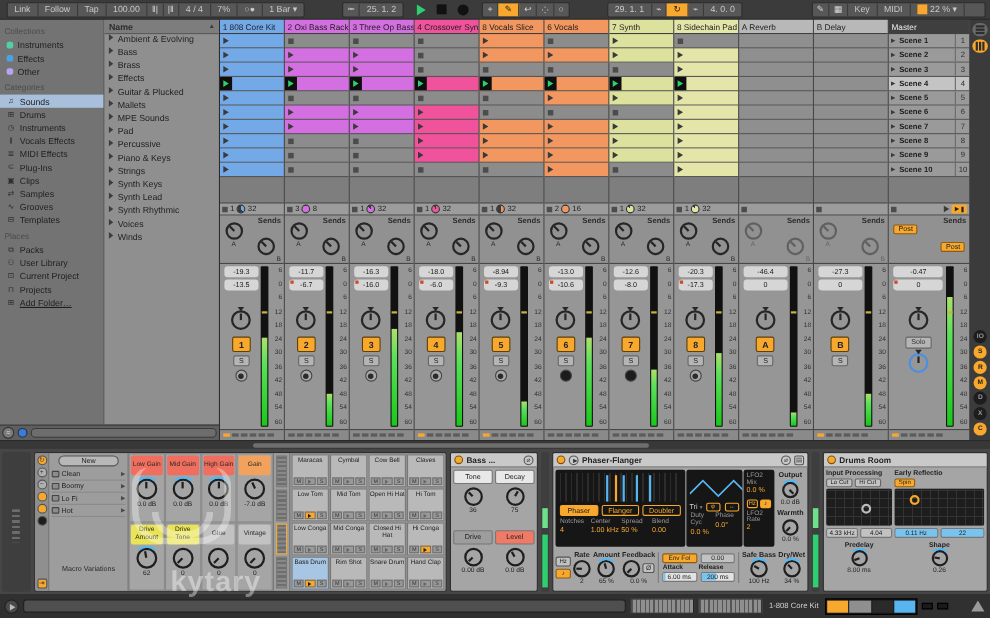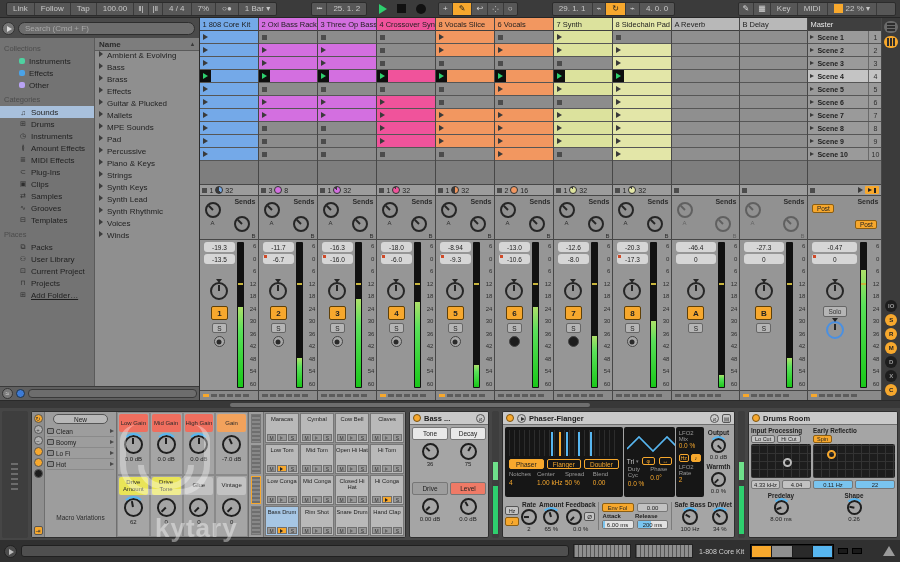--- a/index.html
+++ b/index.html
@@ -21,21 +21,21 @@
   .main{display:flex;height:382px;}
   
   .browser{width:228px;background:#737373;display:flex;flex-direction:column;border-right:1px solid #2c2c2c;}
   .srow{height:20px;display:flex;align-items:center;padding:2px 4px 2px 2px;background:#4a4a4a;}
   .prev-ci{width:13px;height:13px;border-radius:50%;background:#777;border:1px solid #333;margin-right:3px;position:relative;flex:none;}
   .prev-ci::after{content:"";position:absolute;left:4px;top:3px;border-left:5px solid #ddd;border-top:3px solid transparent;border-bottom:3px solid transparent;}
   .searchbox{flex:1;height:13px;background:#6d6d6d;border:1px solid #2e2e2e;border-radius:7px;color:#a8a8a8;display:flex;align-items:center;padding:0 6px;font-size:8px;}
   .bcols{flex:1;display:flex;overflow:hidden;}
   .bleft{width:95px;padding-top:2px;border-right:1px solid #5a5a5a;}
   .bsec{color:#4c4c4c;font-size:7.5px;padding:4px 4px 2px 4px;}
-  .bitem{display:flex;align-items:center;height:12px;padding-left:18px;color:#1f1f1f;white-space:nowrap;}
+  .bitem{display:flex;align-items:center;height:12px;padding-left:5px;color:#1f1f1f;white-space:nowrap;}
   .bitem .ig{width:10px;text-align:center;margin-right:3px;font-size:7px;color:#2e2e2e;}
   .bitem.sel{background:#a8c0dc;}
   .cdot{width:6px;height:6px;border-radius:2px;margin:0 4px 0 1px;}
   .bitem.ul span.lbl{text-decoration:underline;}
   .bright{flex:1;background:#8f8f8f;display:flex;flex-direction:column;}
   .bhead{height:13px;background:#7d7d7d;border-bottom:1px solid #5a5a5a;display:flex;align-items:center;padding:0 4px;font-weight:bold;color:#2b2b2b;}
   .bhead .sort{margin-left:auto;font-size:6px;color:#3a3a3a;}
   .blist{flex:1;overflow:hidden;}
   .brow{height:12px;display:flex;align-items:flex-start;padding-left:4px;color:#1f1f1f;white-space:nowrap;}
   .brow .tri{width:0;height:0;border-left:4px solid #3c3c3c;border-top:3px solid transparent;border-bottom:3px solid transparent;margin-right:4px;flex:none;}
@@ -311,24 +311,20 @@
       <div class="seg">MIDI</div>
       <div class="seg"><span class="cpu-fill"></span><span>22 %</span>&nbsp;▾</div>
       <div class="seg" style="width:18px;"></div>
     </div>
     <div style="width:4px;"></div>
   </div>
 
   <div class="main">
 
     <div class="browser">
-      <div class="srow">
-        <div class="prev-ci"></div>
-        <div class="searchbox">Search (Cmd + F)</div>
-      </div>
       <div class="bcols">
         <div class="bleft">
           <div class="bsec">Collections</div>
           <div>
               <div class="bitem">
               <span class="cdot" style="background: rgb(79, 209, 161);"></span>
               <span class="lbl">Instruments</span>
             </div>
               <div class="bitem">
               <span class="cdot" style="background: rgb(74, 163, 232);"></span>
@@ -348,21 +344,21 @@
               <div class="bitem" data-sel="0">
               <span class="ig">⊞</span>
               <span class="lbl">Drums</span>
             </div>
               <div class="bitem" data-sel="0">
               <span class="ig">◷</span>
               <span class="lbl">Instruments</span>
             </div>
               <div class="bitem" data-sel="0">
               <span class="ig">≬</span>
-              <span class="lbl">Amount Effects</span>
+              <span class="lbl">Vocals Effects</span>
             </div>
               <div class="bitem" data-sel="0">
               <span class="ig">≣</span>
               <span class="lbl">MIDI Effects</span>
             </div>
               <div class="bitem" data-sel="0">
               <span class="ig">⊂</span>
               <span class="lbl">Plug-Ins</span>
             </div>
               <div class="bitem" data-sel="0">

